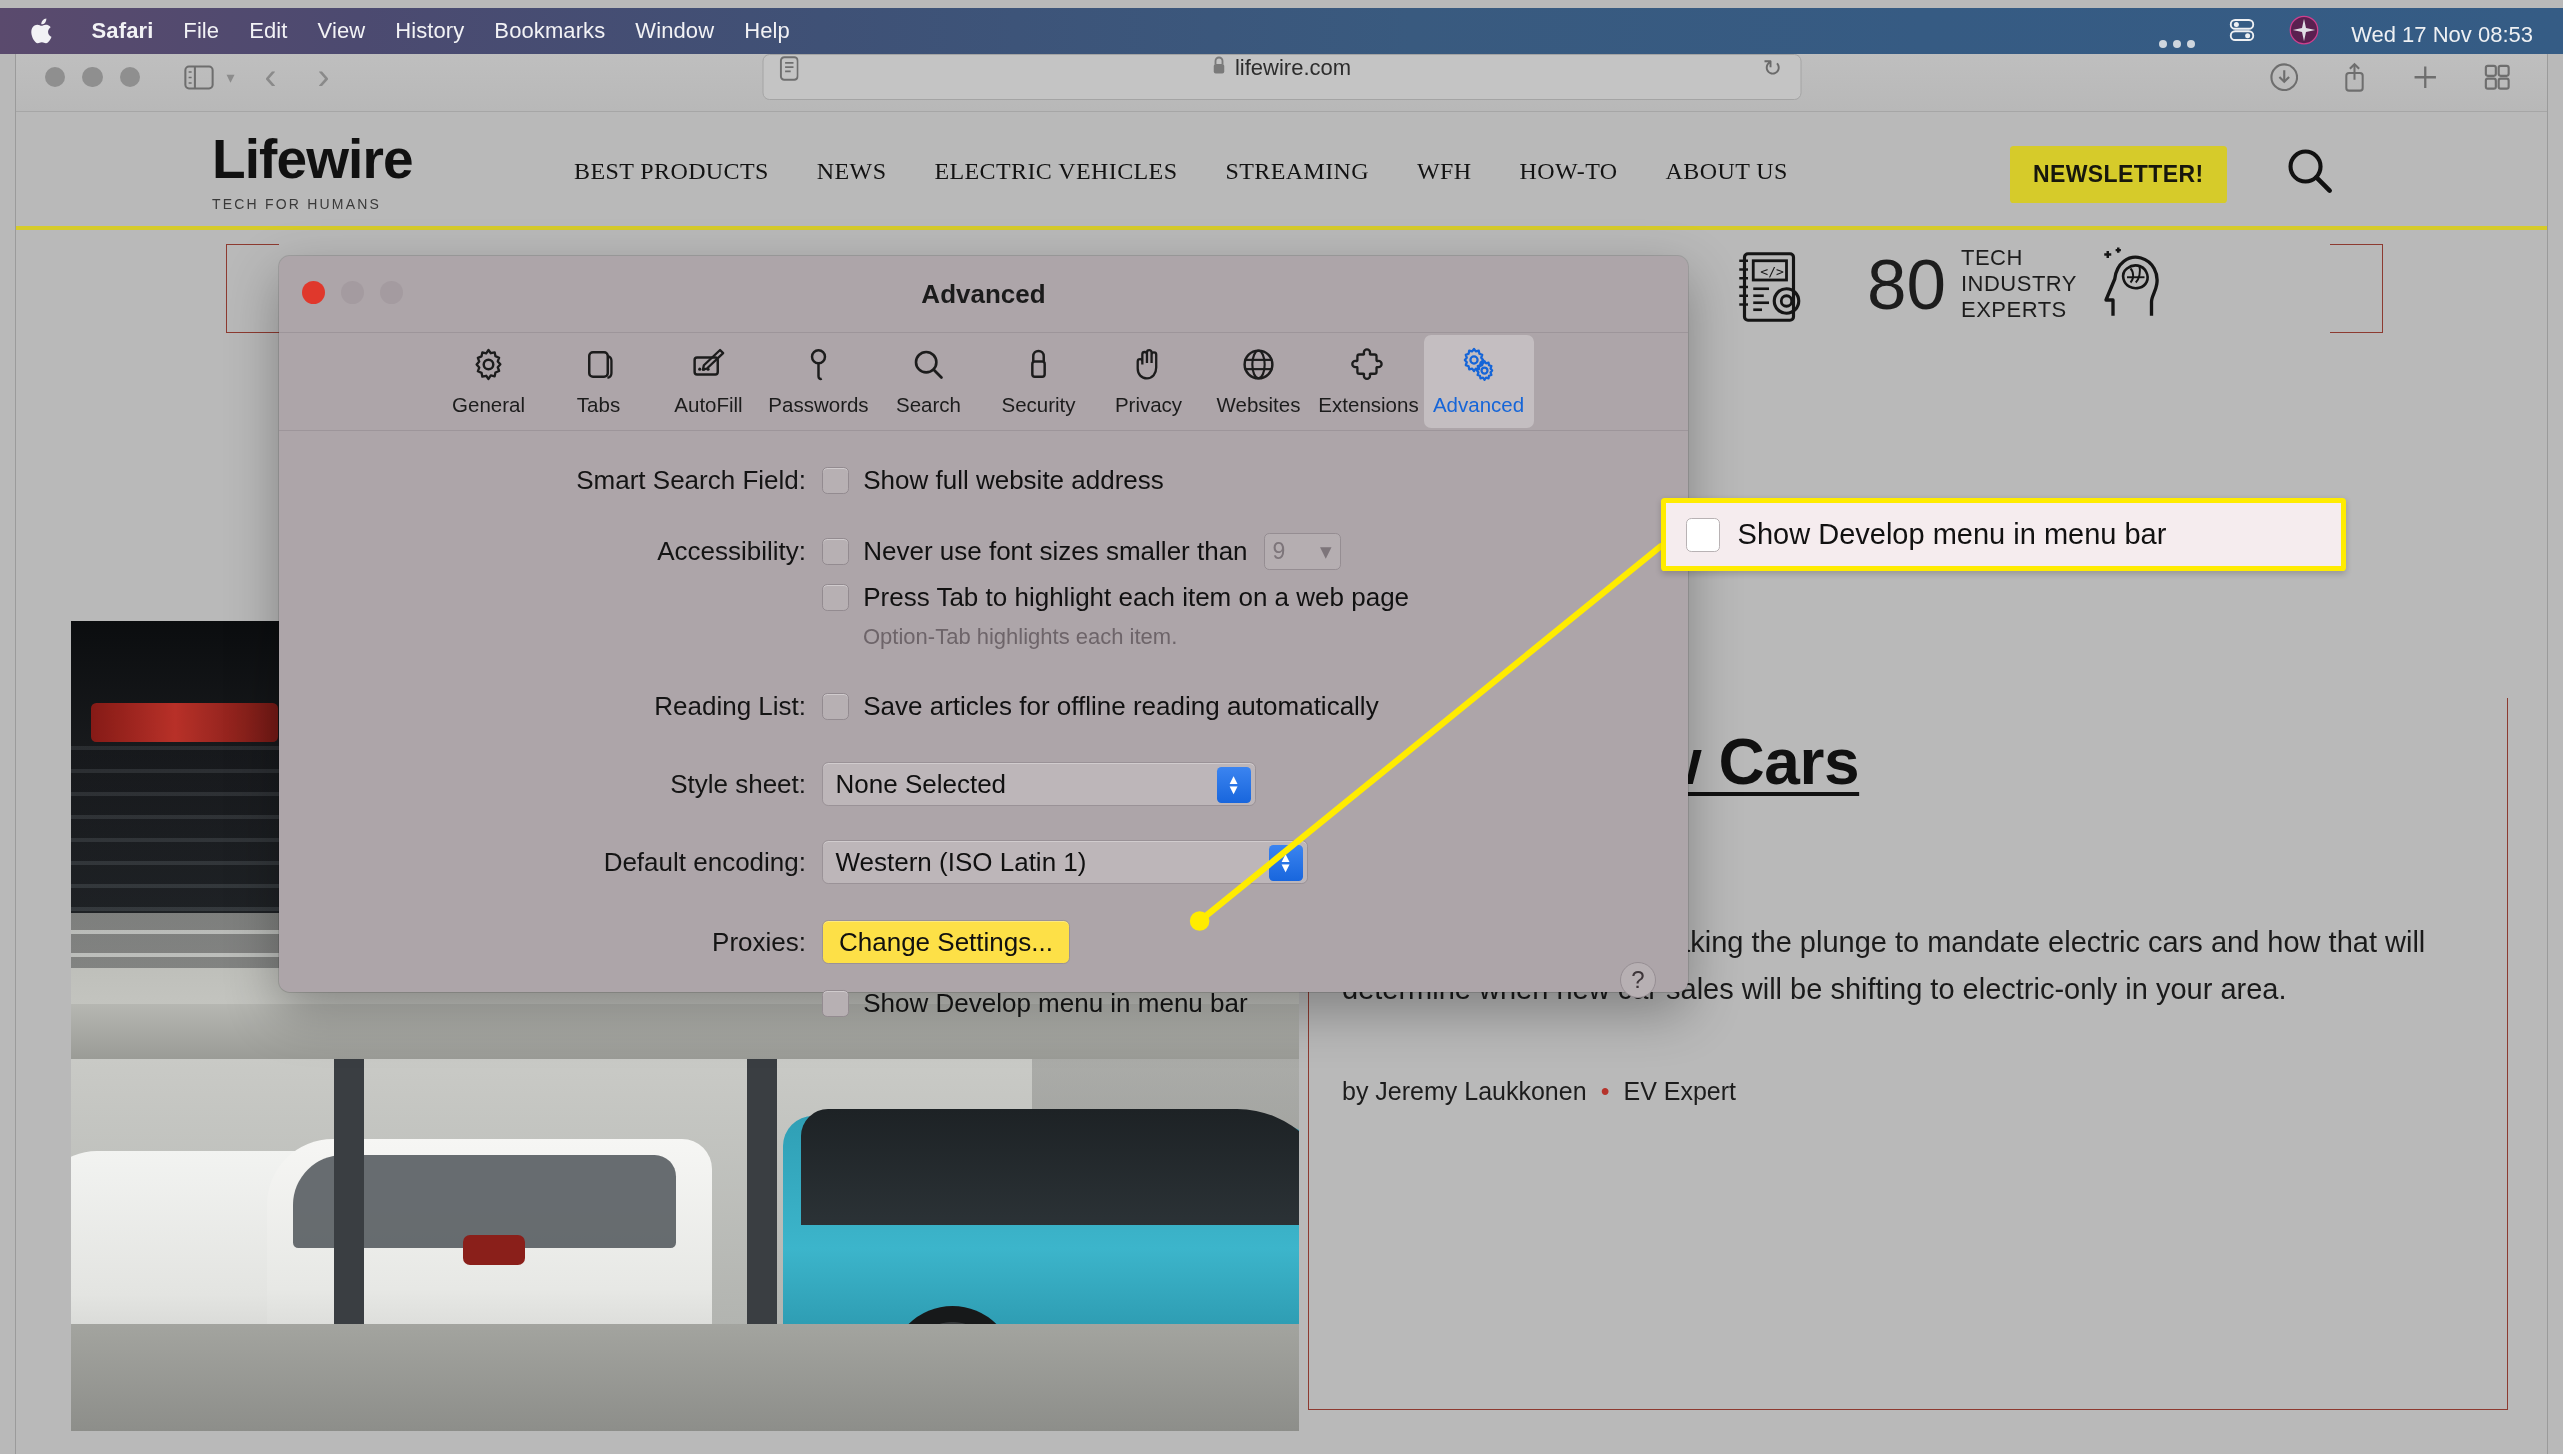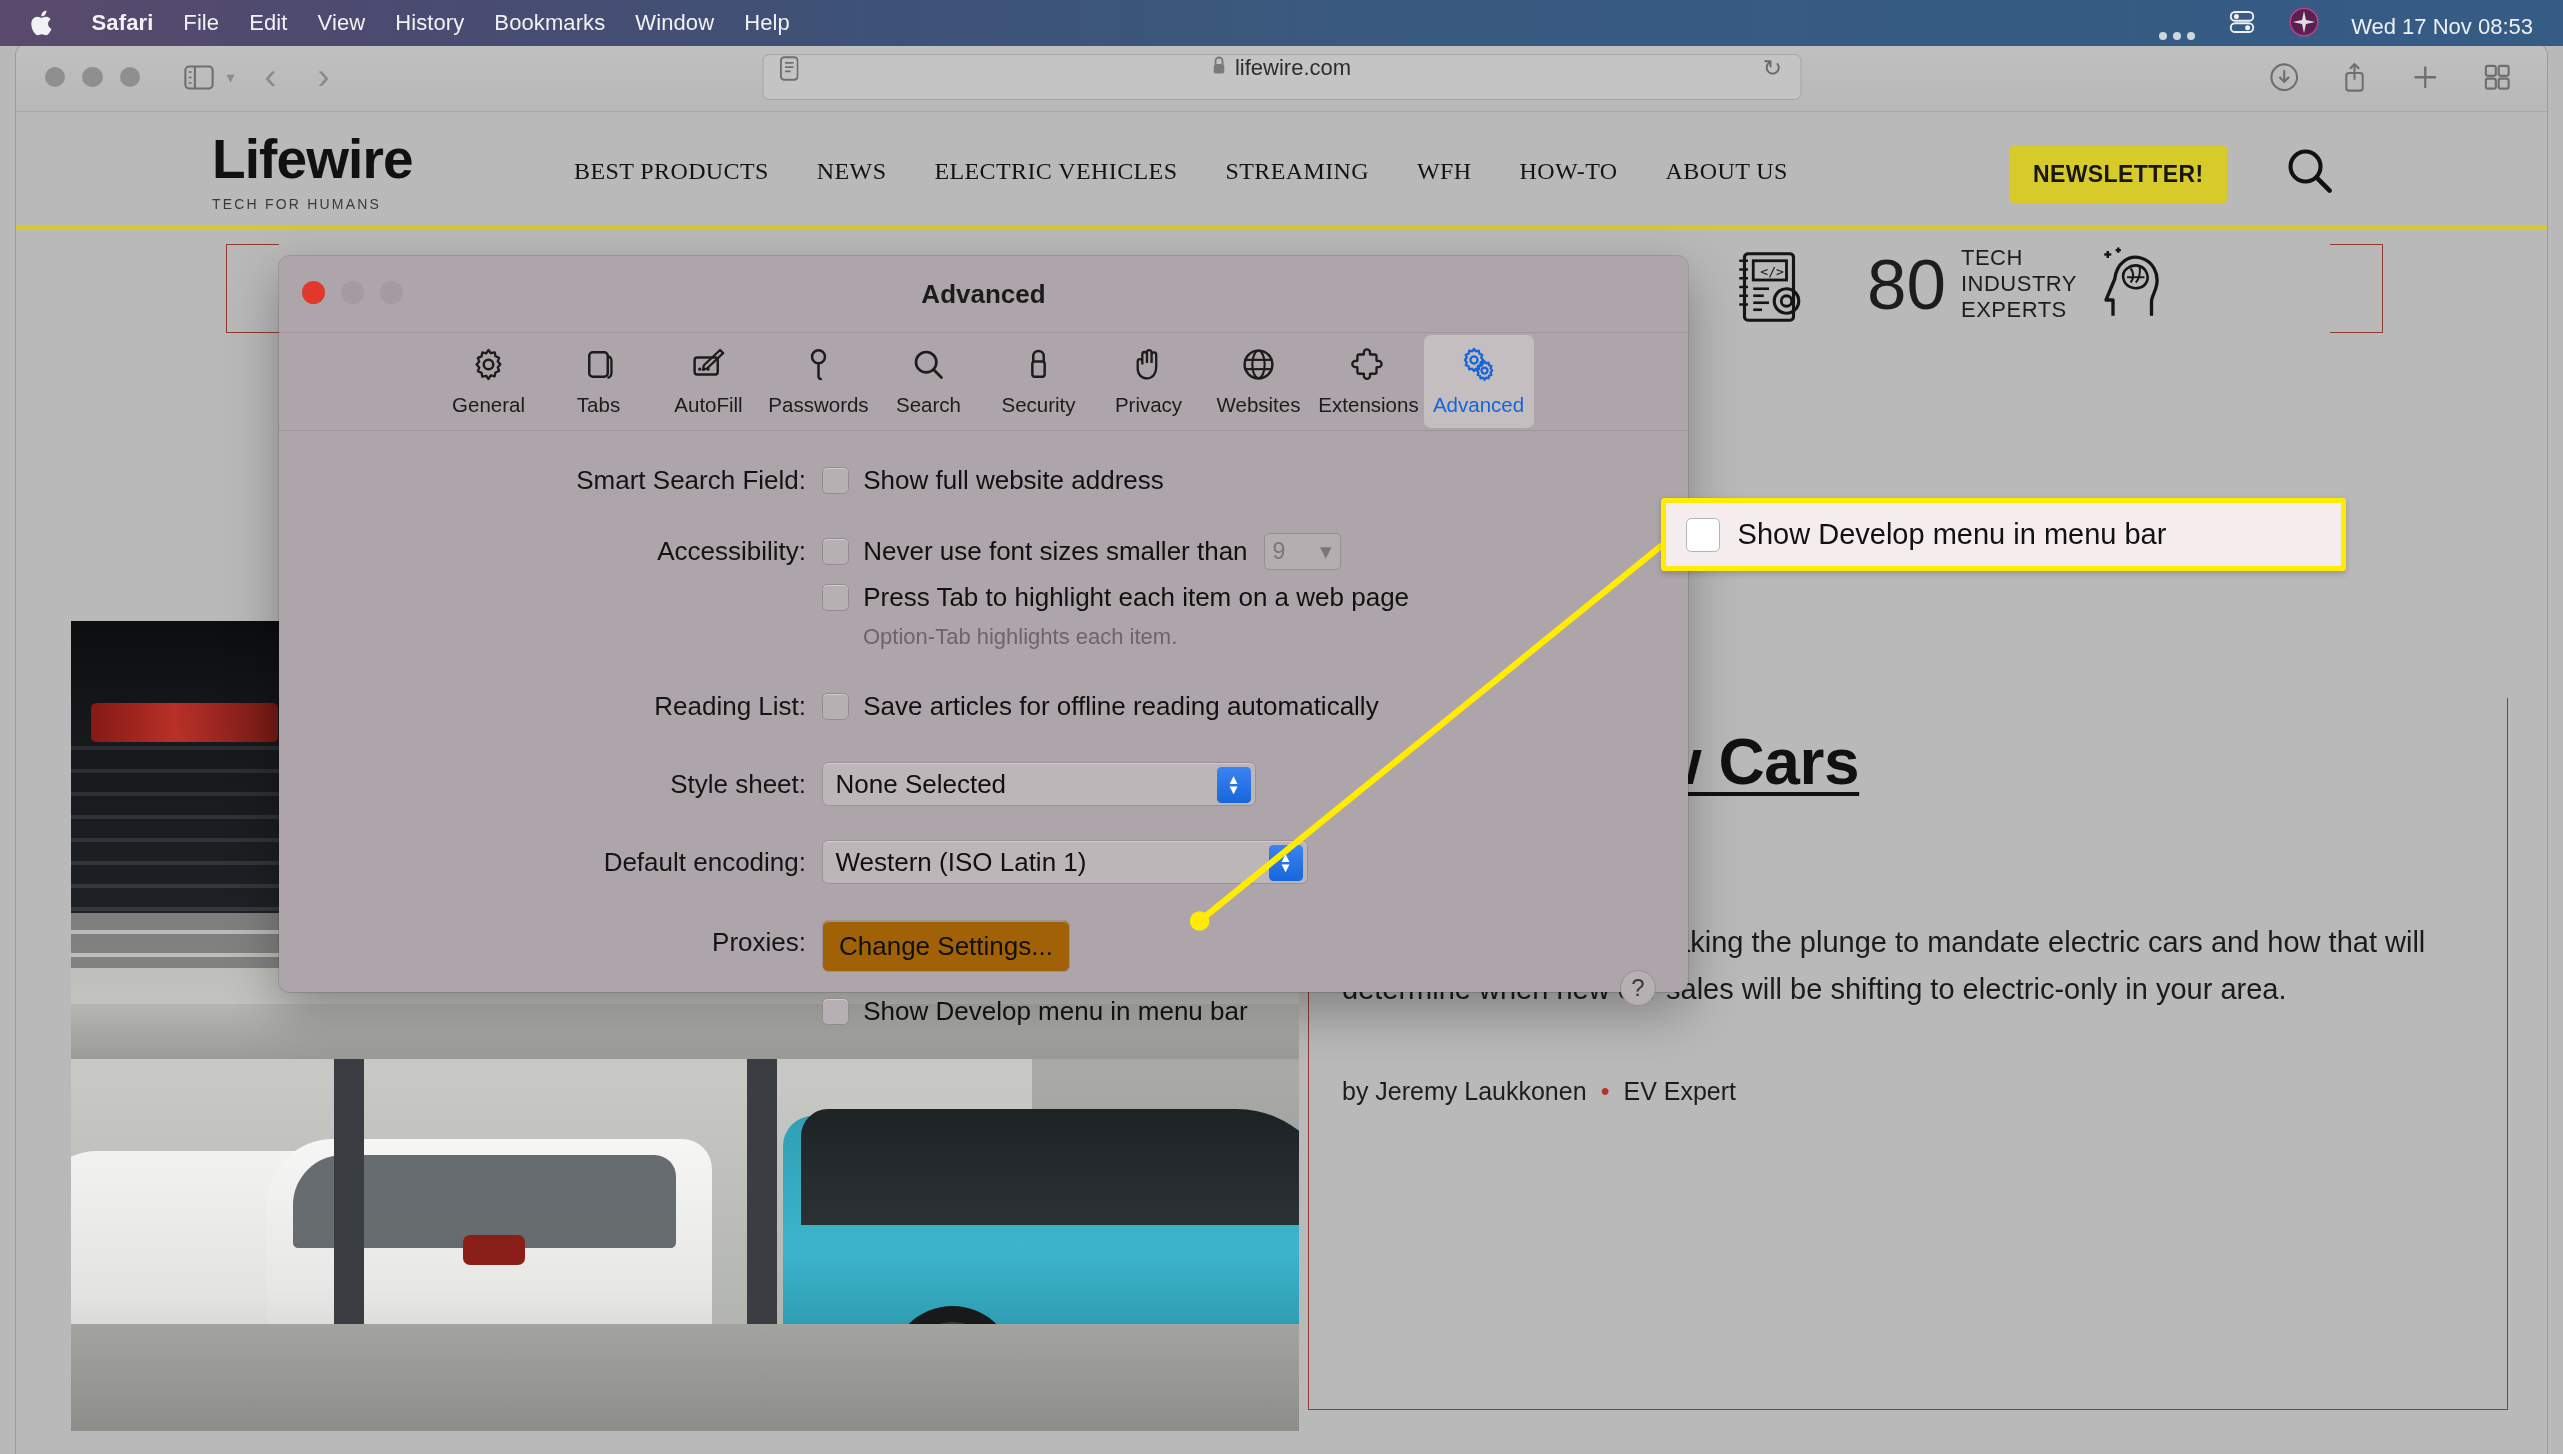--- a/index.html
+++ b/index.html
@@ -5,21 +5,21 @@
   * { margin:0; padding:0; box-sizing:border-box; }
   html,body { width:2563px; height:1454px; overflow:hidden; }
   body {
     font-family:"Liberation Sans", sans-serif;
     background:#b9b9b9;
     -webkit-font-smoothing:antialiased;
   }
 
   
   .menubar{
-    position:absolute; left:0; top:0; width:2563px; height:46px;
+    position:absolute; left:0; top:8px; width:2563px; height:46px;
     background:linear-gradient(90deg,#5a4a6d 0%,#4c4a70 14%,#3f5176 32%,#395a7f 55%,#365b83 75%,#355c85 100%);
     display:flex; align-items:center; z-index:60;
   }
   .menubar .apple{
     width:30px; height:30px; margin-left:27px; margin-right:19.6px;
     display:flex; align-items:center; justify-content:center;
   }
   .menubar .mi{
     color:#f2f2f5; font-size:22px; padding:0 15px; letter-spacing:0.1px;
     line-height:46px; white-space:nowrap;
@@ -172,21 +172,21 @@
     box-shadow:0 0.9px 0 rgba(255,255,255,.3) inset;
   }
   .popup .v{ font-size:26px; color:#101010; }
   .popup .arrows{
     position:absolute; right:4.4px; top:3.6px; width:34px; height:36px; border-radius:4.4px;
     background:linear-gradient(180deg,#3b84f0,#1866dd);
     display:flex; flex-direction:column; align-items:center; justify-content:center; color:#fff;
     font-size:13.3px; line-height:9.8px;
   }
   .btn{
-    height:52px; border-radius:6.2px; background:#a16207; border:0.9px solid #9a9297;
+    height:44px; border-radius:6.2px; background:#fde047; border:0.9px solid #9a9297;
     display:inline-flex; align-items:center; padding:0 16px; font-size:26px; color:#101010;
     box-shadow:0 0.9px 0 rgba(255,255,255,.3) inset;
   }
   .helpq{
     position:absolute; right:32px; bottom:25px; width:36px; height:36px; border-radius:50%;
     background:#b7b0b3; border:0.9px solid #968e93; color:#3d3539;
     display:flex; align-items:center; justify-content:center; font-size:24px;
   }
 
   

